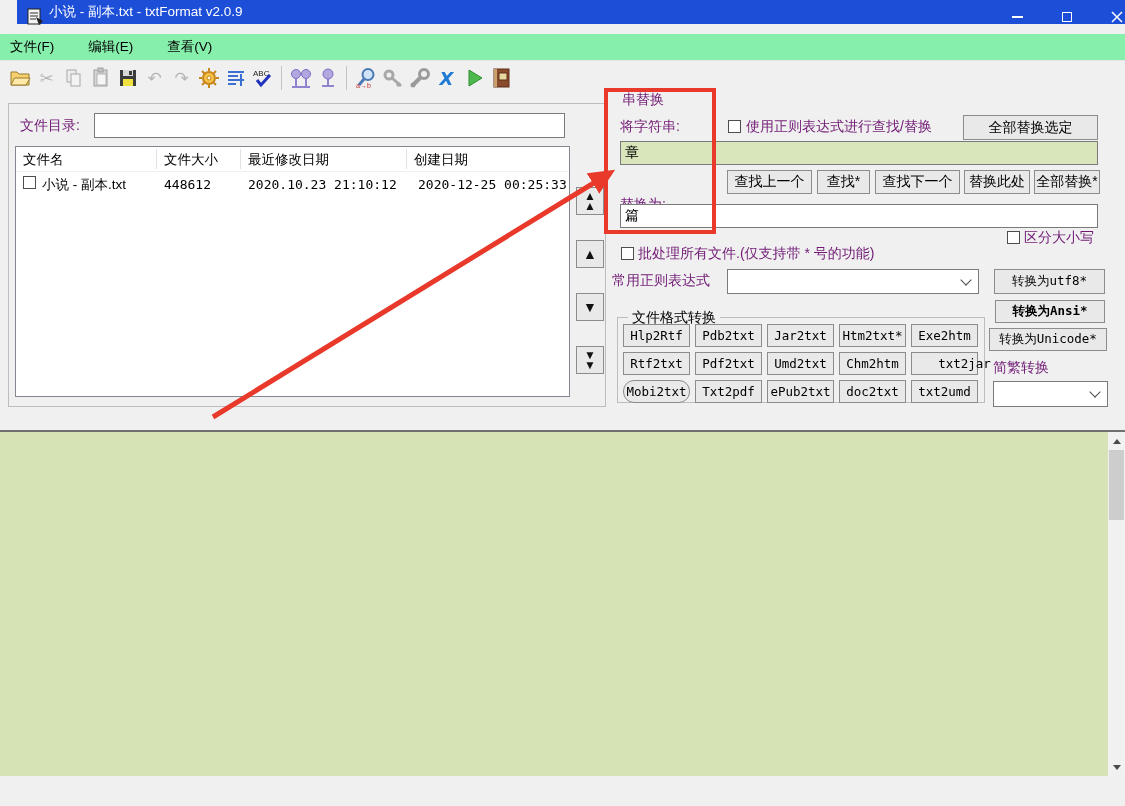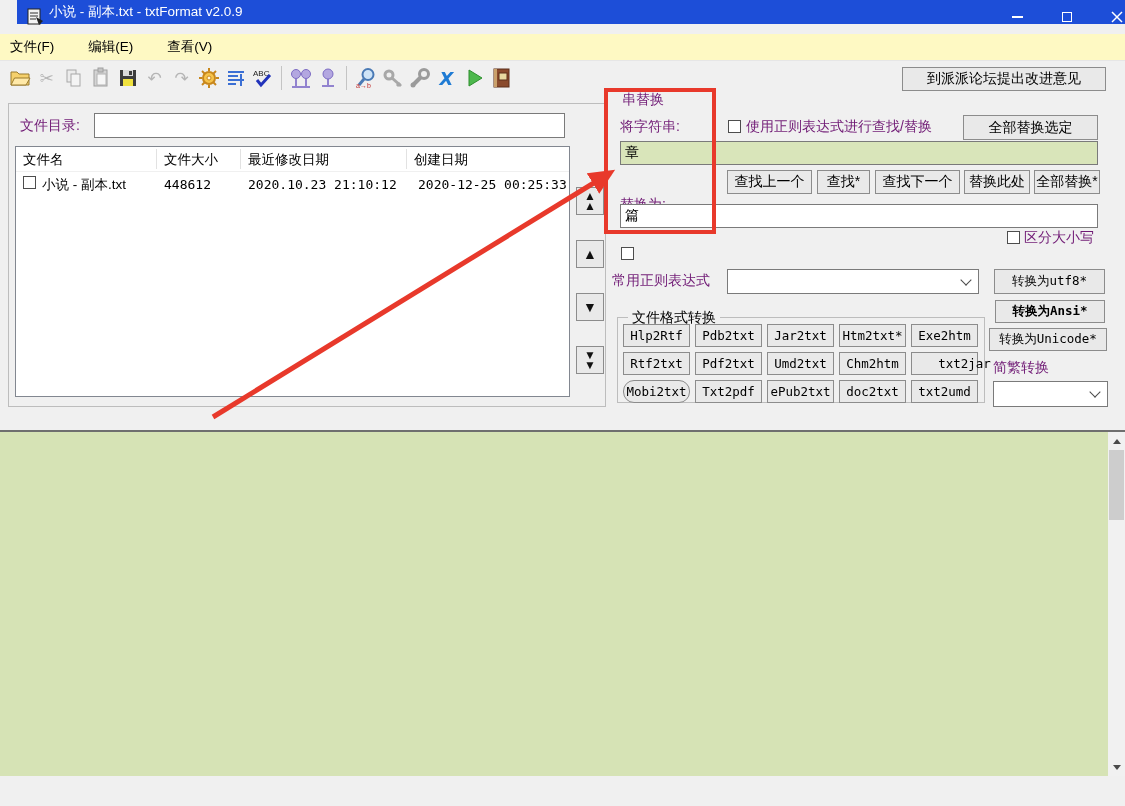--- a/index.html
+++ b/index.html
@@ -15,21 +15,21 @@
   .combo{background:#fff;border:1px solid #7a7a7a;box-sizing:border-box;display:flex;align-items:center;
          justify-content:flex-end;padding-right:8px;}
   .chev{width:7px;height:7px;border-right:1.6px solid #4a4a4a;border-bottom:1.6px solid #4a4a4a;
         transform:rotate(45deg);margin-top:-4px;}
   
   .titlebar{position:absolute;left:17px;top:0;width:1125px;height:24px;background:#1d4ed8;display:flex;align-items:center;}
   .title-text{color:#fff;font-size:13.5px;margin-left:8px;}
   .win-controls{position:absolute;right:0;top:0;height:34px;display:flex;}
   .wc{width:50px;height:34px;display:flex;align-items:center;justify-content:center;}
   
-  .menubar{position:absolute;left:0;top:34px;width:1125px;height:27px;background:#fef9c3;display:flex;align-items:center;border-bottom:1px solid #e6e6e6;box-sizing:border-box;}
+  .menubar{position:absolute;left:0;top:34px;width:1125px;height:27px;background:#86efac;display:flex;align-items:center;border-bottom:1px solid #e6e6e6;box-sizing:border-box;}
   .menu-item{font-size:13.5px;padding:0 10px;color:#000;}
   .toolbar{position:absolute;left:0;top:61px;width:1125px;height:34px;display:flex;align-items:center;padding-left:6px;box-sizing:border-box;}
   .tbi{width:27px;height:26px;display:flex;align-items:center;justify-content:center;}
   .tsep{width:1px;height:24px;background:#c4c4c4;margin:0 5px;}
   .glyph-gray{color:#b5b5b5;font-size:17px;font-family:"DejaVu Sans",sans-serif;}
   .x-glyph{color:#1f7bd4;font-size:18px;font-weight:bold;font-style:italic;font-family:"DejaVu Sans",sans-serif;}
   
   .listbox{position:absolute;left:15px;top:146px;width:555px;height:251px;background:#fff;border:1px solid #828790;box-sizing:border-box;overflow:hidden;}
   .hdr-cell{position:absolute;top:4px;font-size:13.5px;color:#000;white-space:nowrap;}
   .hdr-sep{position:absolute;top:2px;width:1px;height:20px;background:#e2e2e2;}
@@ -203,21 +203,20 @@
     </span>
     <span class="tbi">
       <svg width="22" height="22">
           <rect x="4" y="2" width="15" height="18" fill="#8a4a2c" stroke="#5d2f1a"></rect>
           <rect x="4" y="2" width="3" height="18" fill="#c9a06b"></rect>
           <rect x="9" y="6" width="8" height="7" fill="#e8d9a0" stroke="#5d2f1a"></rect>
         </svg>
     </span>
   </div>
 
-  <div class="btn abs" style="left:902px;top:67px;width:204px;height:24px;font-size:14px;">到派派论坛提出改进意见</div>
 
   <div class="groupbox" style="left:8px;top:103px;width:598px;height:304px;"></div>
 
   <span class="lbl abs" style="left:20px;top:117px;">文件目录:</span>
   <input class="tb abs" style="left: 94px; top: 113px; width: 471px; height: 25px;" value="">
 
   <div class="listbox">
 
     <div style="position:relative;height:24px;border-bottom:1px solid #f0f0f0;">
       <span class="hdr-cell" style="left:7px;">文件名</span>
@@ -267,20 +266,21 @@
   <div class="btn abs" style="left:964px;top:170px;width:66px;height:24px;font-size:14px;">替换此处</div>
   <div class="btn abs" style="left:1034px;top:170px;width:66px;height:24px;font-size:14px;">全部替换*</div>
 
   <span class="lbl abs" style="left:620px;top:196px;">替换为:</span>
   <input class="tb abs" style="left: 620px; top: 204px; width: 478px; height: 24px;" value="篇">
 
   <span class="cb abs" style="left:1007px;top:231px;"></span>
   <span class="lbl abs" style="left:1024px;top:229px;">区分大小写</span>
 
   <span class="cb abs" style="left:621px;top:247px;"></span>
+  <span class="lbl abs" style="left:638px;top:245px;">批处理所有文件.(仅支持带 * 号的功能)</span>
 
   <span class="lbl abs" style="left:612px;top:272px;">常用正则表达式</span>
   <div class="combo abs" style="left:727px;top:269px;width:252px;height:25px;">
     <span style="flex:1;padding-left:4px;font-size:13px;"></span>
     <span class="chev"></span>
   </div>
   <div class="btn abs mono" style="left:994px;top:269px;width:111px;height:25px;">转换为utf8*</div>
   <div class="btn abs mono" style="left:995px;top:300px;width:110px;height:23px;font-weight:bold;">转换为Ansi*</div>
   <div class="btn abs mono" style="left:989px;top:328px;width:118px;height:23px;">转换为Unicode*</div>
 

